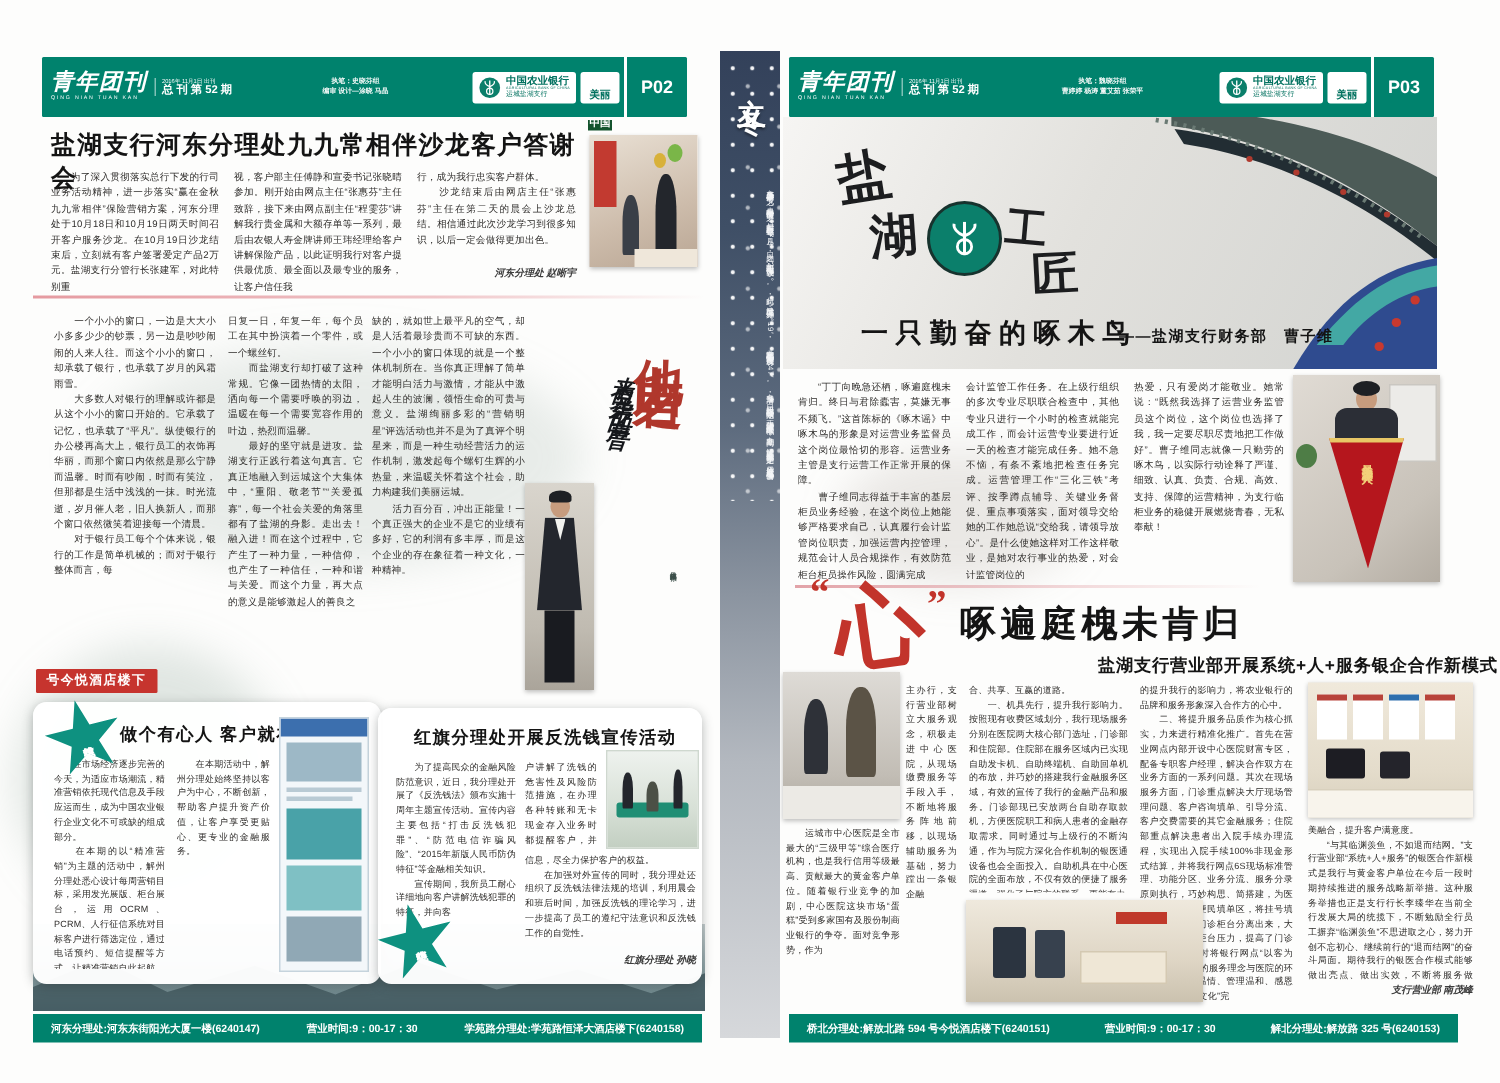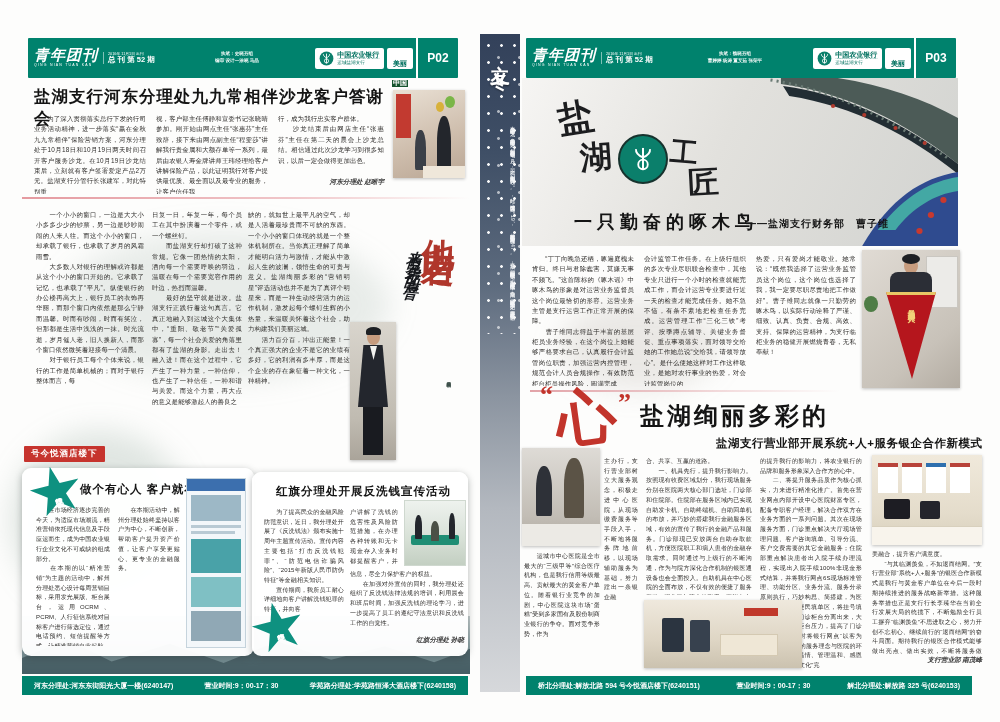--- a/index.html
+++ b/index.html
@@ -264,22 +264,22 @@
     <div class="abs" style="left:28px;top:22px;width:42px;height:26px;border-radius:8px 8px 0 0;background:#2b2e36;"></div>
     <div class="abs" style="left:24px;top:42px;width:50px;height:84px;background:#b5161d;clip-path:polygon(0 0,100% 0,52% 100%);border-top:3px solid #e8c766;display:flex;justify-content:center;">
       <span class="vert" style="color:#f3d27a;font-size:7.5px;font-weight:bold;margin-top:8px;letter-spacing:1px;">最美盐湖农行人</span>
     </div>
   </div>
 
   <div class="abs" style="left:530px;top:390px;width:310px;height:2px;background:linear-gradient(90deg,#e2a3a8,rgba(226,163,168,0));"></div>
   <span class="heart" style="left:540px;top:380px;font-size:26px;">“</span>
   <span class="heart" style="left:556px;top:378px;font-size:60px;transform:rotate(-8deg);">心</span>
   <span class="heart" style="left:618px;top:388px;font-size:26px;">”</span>
-  <div class="h1" style="left:640px;top:400px;font-size:24px;letter-spacing:3px;">盐湖绚丽多彩的</div>
-  <div class="h1" style="left:716px;top:436px;font-size:11.5px;letter-spacing:.5px;">盐湖支行营业部开展系统+人+服务银企合作新模式</div>
+  <div class="h1" style="left:640px;top:400px;font-size:24px;letter-spacing:3px;">啄遍庭槐未肯归</div>
+  <div class="h1" style="left:732px;top:436px;font-size:11.5px;letter-spacing:.5px;">盐湖支行营业部开展系统+人+服务银企合作新模式</div>
 
   <div class="photo" style="left:522px;top:448px;width:78px;height:98px;background:linear-gradient(180deg,#dedbd6,#c2bdb5 70%,#aba69d);">
     <div class="fig" style="left:14px;top:18px;width:16px;height:50px;background:#2e3138;"></div>
     <div class="fig" style="left:42px;top:10px;width:20px;height:60px;background:#5b5346;"></div>
     <div class="abs" style="left:0;bottom:0;width:100%;height:22px;background:#eceae5;"></div>
   </div>
   <div class="tcol" style="left:524px;top:552px;width:76px;height:118px;font-size:6px;">　　运城市中心医院是全市最大的“三级甲等”综合医疗机构，也是我行信用等级最高、贡献最大的黄金客户单位。随着银行业竞争的加剧，中心医院这块市场“蛋糕”受到多家国有及股份制商业银行的争夺。面对竞争形势，作为</div>
   <div class="tcol" style="left:604px;top:457px;width:34px;height:212px;font-size:6px;">主办行，支行营业部树立大服务观念，积极走进中心医院，从现场缴费服务等手段入手，不断地将服务阵地前移，以现场辅助服务为基础，努力蹚出一条银企融</div>
   <div class="tcol" style="left:646px;top:457px;width:106px;height:138px;font-size:6px;">合、共享、互赢的道路。
 　　一、机具先行，提升我行影响力。按照现有收费区域划分，我行现场服务分别在医院两大核心部门选址，门诊部和住院部。住院部在服务区域内已实现自助发卡机、自助终端机、自助回单机的布放，并巧妙的搭建我行金融服务区域，有效的宣传了我行的金融产品和服务。门诊部现已安放两台自助存取款机，方便医院职工和病人患者的金融存取需求。同时通过与上级行的不断沟通，作为与院方深化合作机制的银医通设备也会全面投入。自助机具在中心医院的全面布放，不仅有效的便捷了服务渠道，强化了与院方的联系，更能有力</div>

